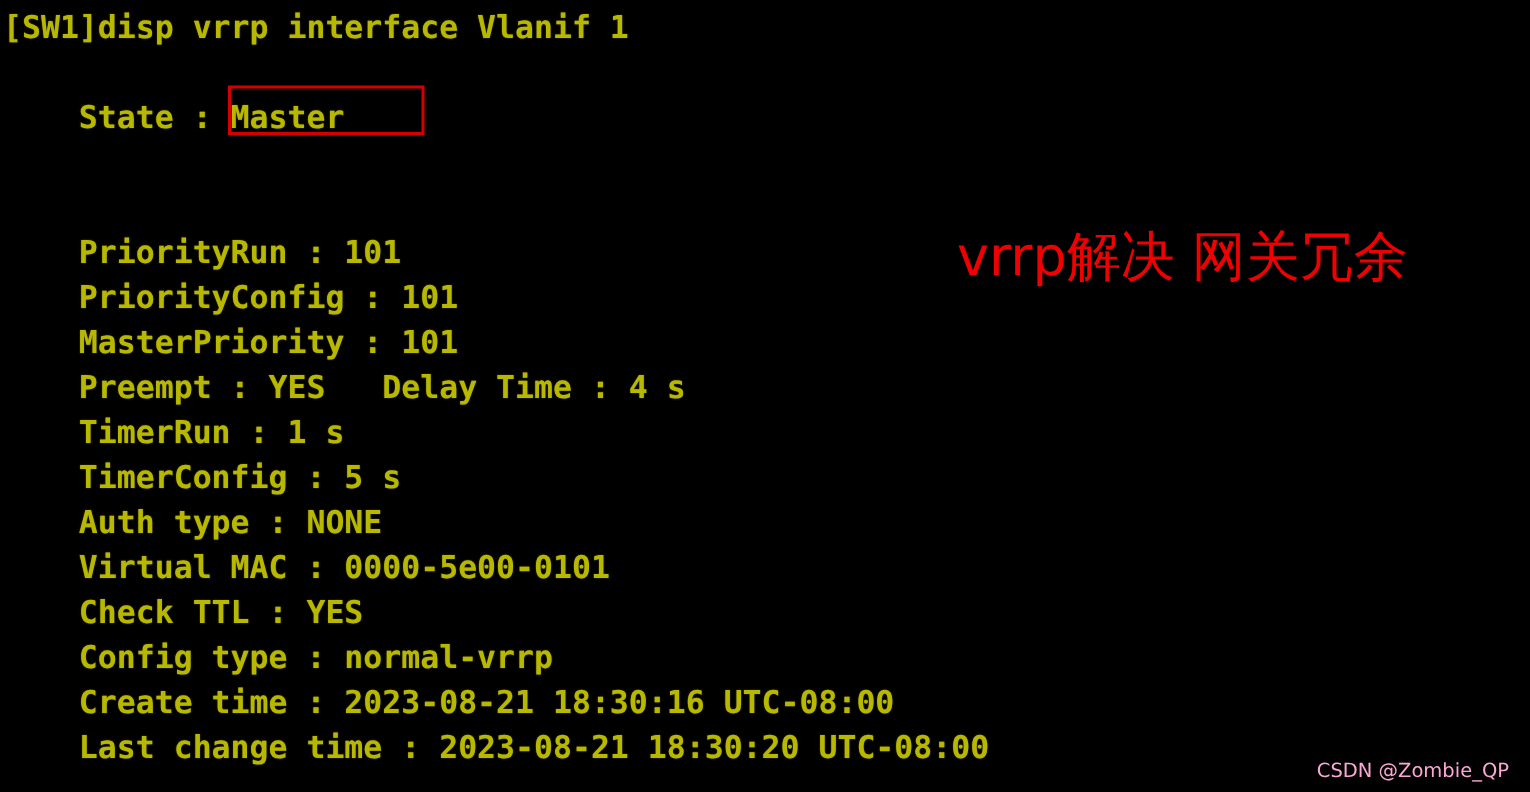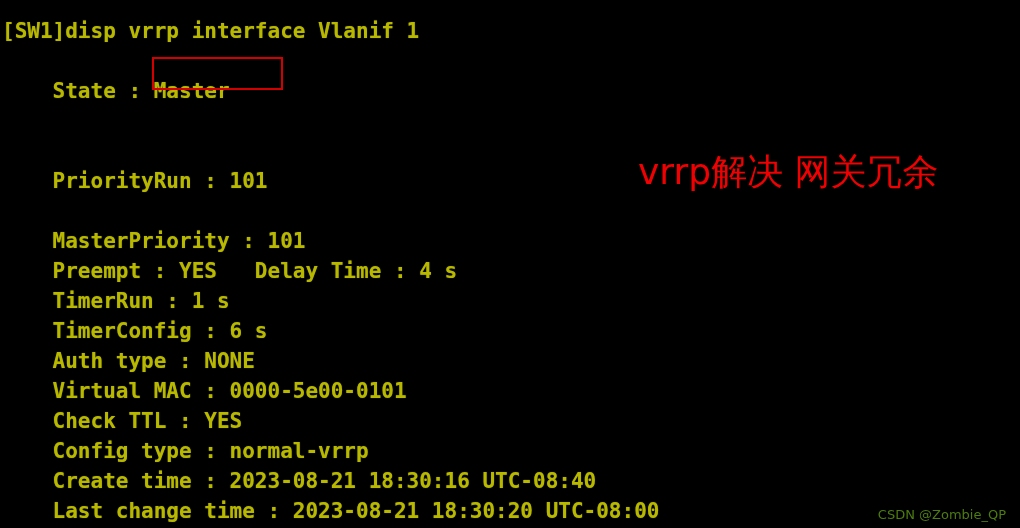--- a/index.html
+++ b/index.html
@@ -14,21 +14,21 @@
     height: 528px;
     background: #000000;
     overflow: hidden;
     font-family: "DejaVu Sans Mono", "Liberation Mono", monospace;
   }
 
   
   #terminal {
     position: absolute;
     left: 0;
-    top: 17px;
+    top: 4px;
     width: 1020px;
     height: 504px;
     padding: 0;
     box-sizing: border-box;
   }
 
   .term-line {
     position: absolute;
     left: 2px;
     white-space: pre;
@@ -66,45 +66,46 @@
     line-height: 40px;
     white-space: pre;
     letter-spacing: 0px;
   }
 
   
   #watermark {
     position: absolute;
     right: 14px;
     bottom: 6px;
-    color: #4d7c0f;
+    color: #f9a8d4;
     font-family: "DejaVu Sans", "Liberation Sans", sans-serif;
     font-size: 13px;
     font-weight: 400;
     white-space: pre;
   }
 </style>
 </head>
 <body>
 
 <div id="screen">
 
   <div id="terminal">
     <div class="term-line" style="top:2px">[SW1]disp vrrp interface Vlanif 1</div>
     <div class="term-line" style="top:62px">    State : Master</div>
     <div class="term-line" style="top:152px">    PriorityRun : 101</div>
+    <div class="term-line" style="top:182px">    PriorityConfig : 101</div>
     <div class="term-line" style="top:212px">    MasterPriority : 101</div>
     <div class="term-line" style="top:242px">    Preempt : YES   Delay Time : 4 s</div>
     <div class="term-line" style="top:272px">    TimerRun : 1 s</div>
-    <div class="term-line" style="top:302px">    TimerConfig : 6 s</div>
+    <div class="term-line" style="top:302px">    TimerConfig : 5 s</div>
     <div class="term-line" style="top:332px">    Auth type : NONE</div>
     <div class="term-line" style="top:362px">    Virtual MAC : 0000-5e00-0101</div>
     <div class="term-line" style="top:422px">    Config type : normal-vrrp</div>
     <div class="term-line" style="top:392px">    Check TTL : YES</div>
-    <div class="term-line" style="top:452px">    Create time : 2023-08-21 18:30:16 UTC-08:40</div>
+    <div class="term-line" style="top:452px">    Create time : 2023-08-21 18:30:16 UTC-08:00</div>
     <div class="term-line" style="top:482px">    Last change time : 2023-08-21 18:30:20 UTC-08:00</div>
   </div>
 
   <div id="state-highlight"></div>
 
   <div id="annotation">vrrp解决 网关冗余</div>
 
   <div id="watermark">CSDN @Zombie_QP</div>
 
 </div>

